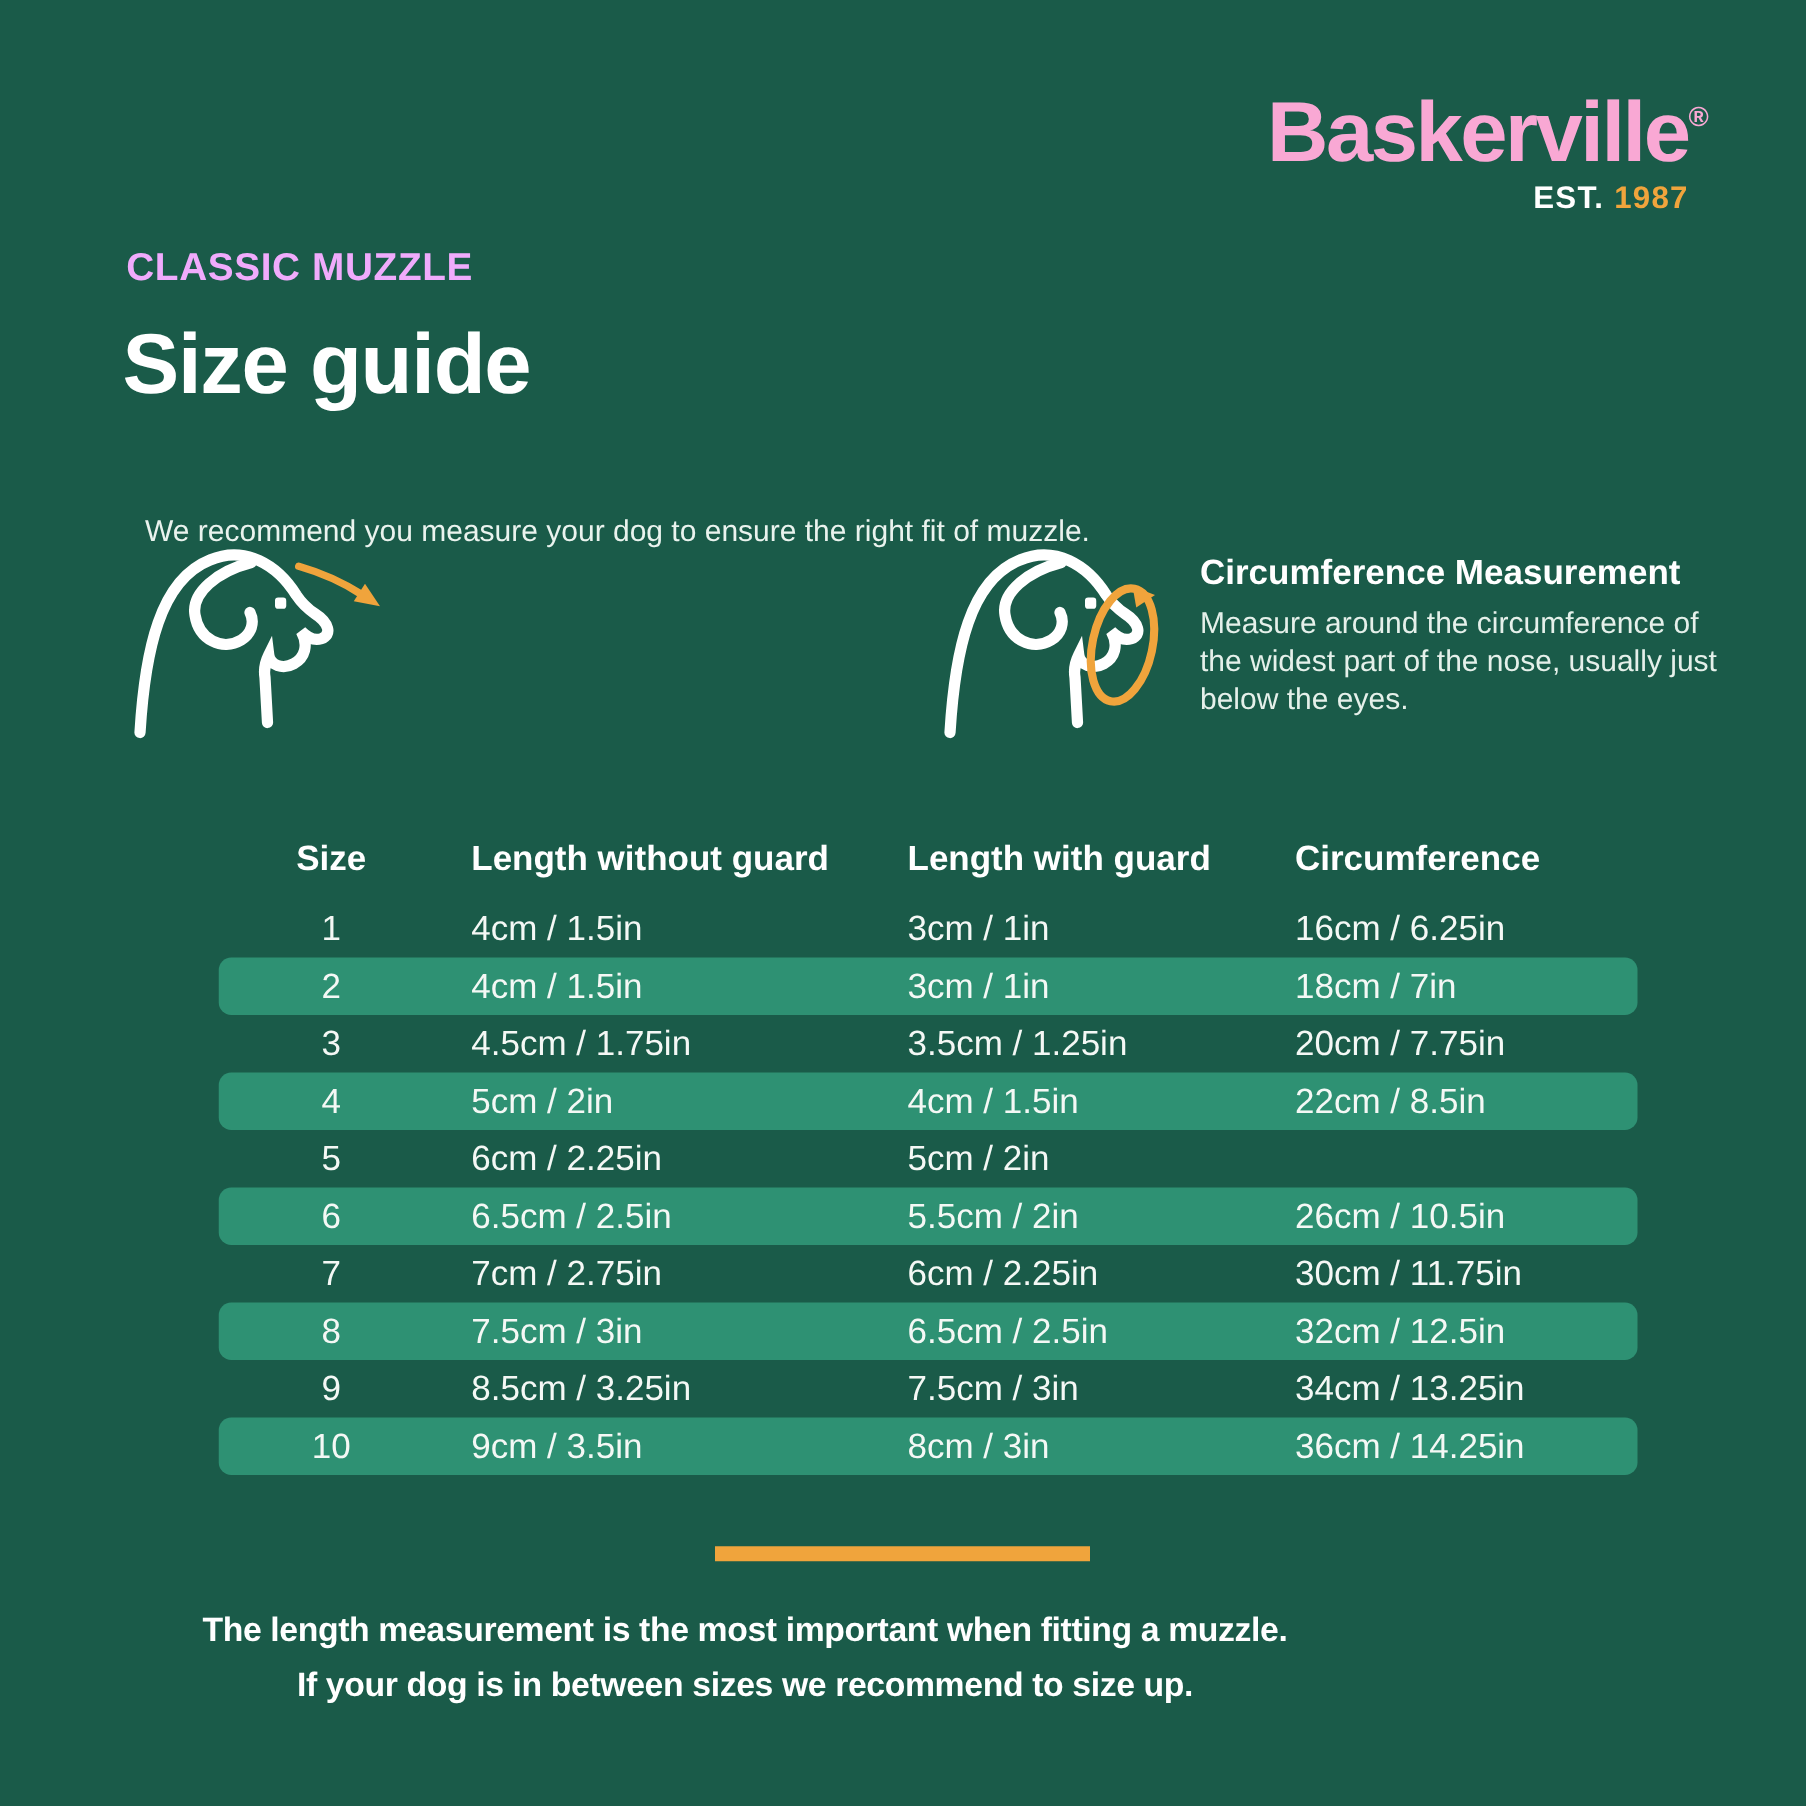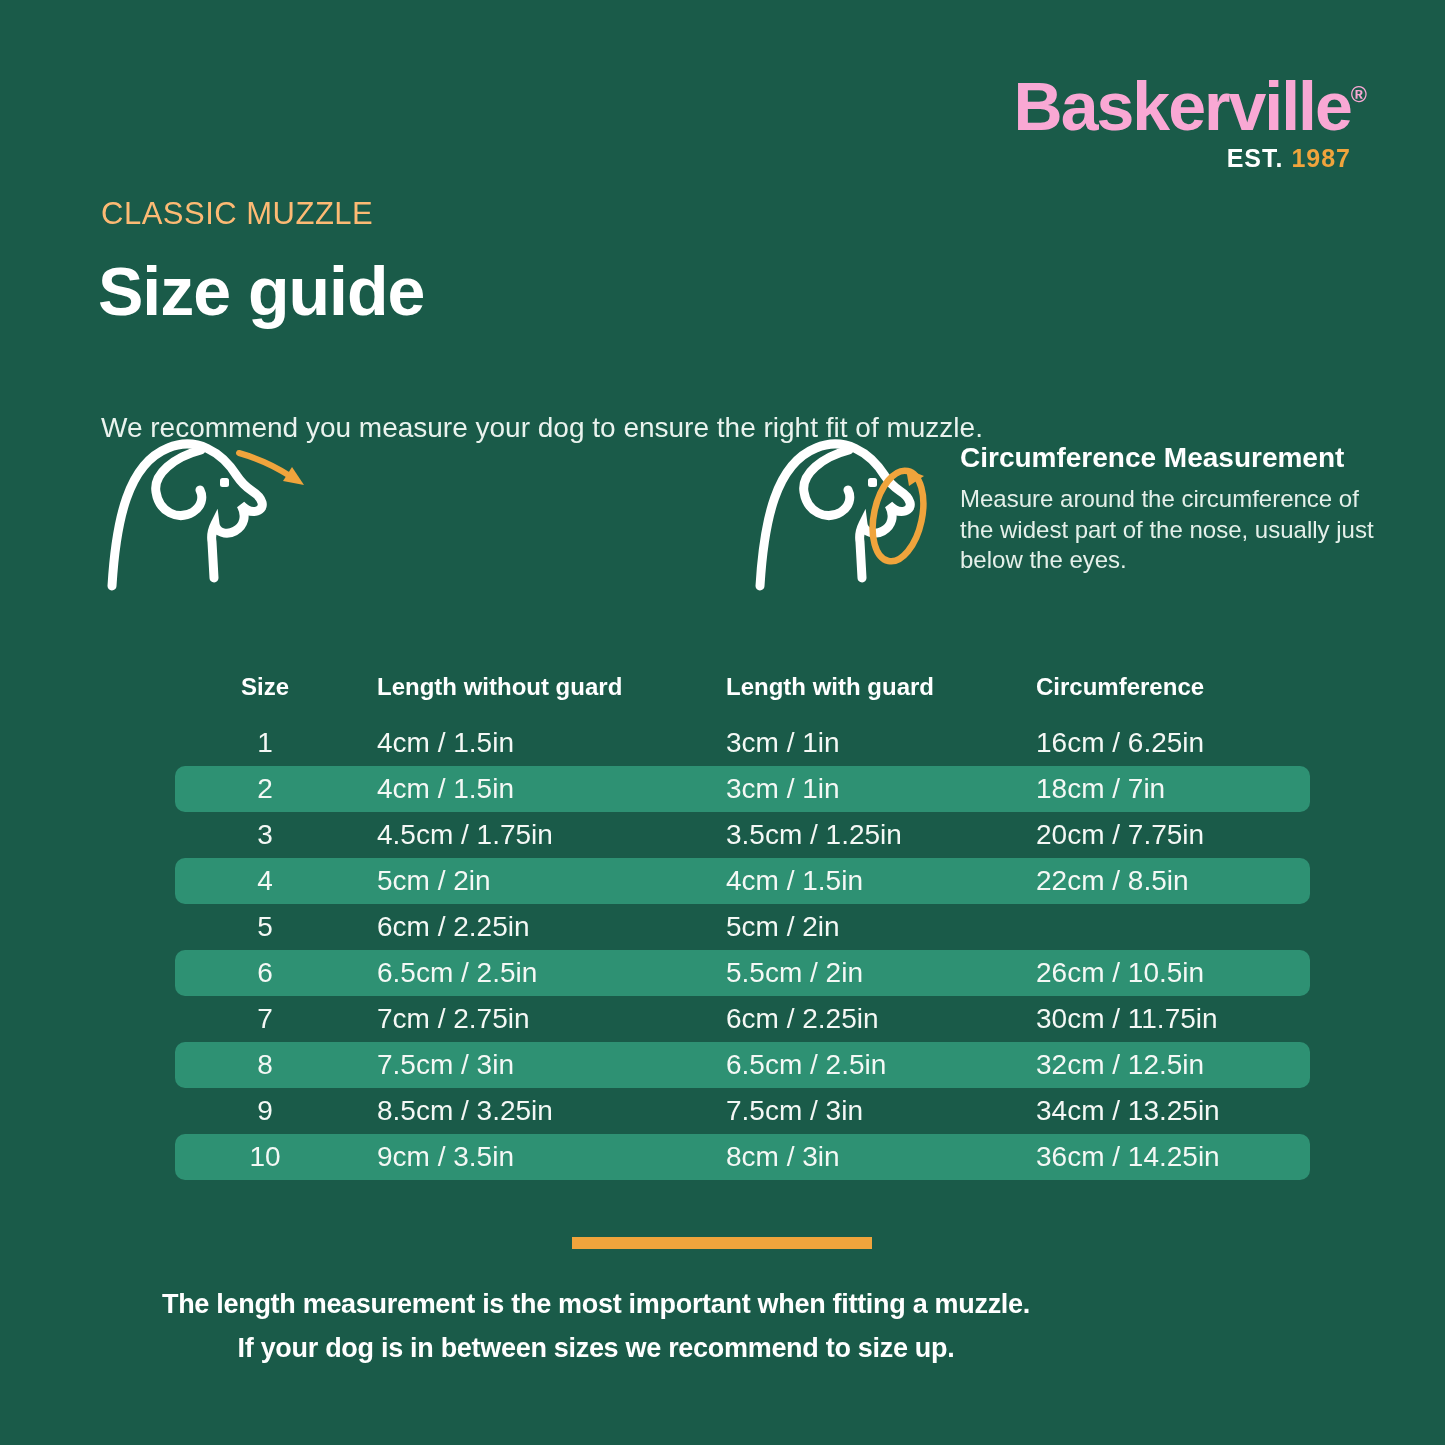--- a/index.html
+++ b/index.html
@@ -22,50 +22,50 @@
   }
   .logo-reg{ font-size:22px; vertical-align:28px; letter-spacing:0; }
   .logo-est{
     margin-top:4px; margin-right:16px;
     font-size:25px; font-weight:bold; letter-spacing:1px;
   }
   .logo-est .year{ color:#F0A43C; }
   
   .eyebrow{
     position:absolute; left:101px; top:196px;
-    color:#fdba74; font-size:31px; font-weight:normal; letter-spacing:0.5px;
+    color:#f0abfc; font-size:31px; font-weight:bold; letter-spacing:0.5px;
   }
   .title{
     position:absolute; left:98px; top:252px;
     font-size:68px; font-weight:bold; letter-spacing:-1px;
   }
   .subtitle{
-    position:absolute; left:101px; top:412px;
-    font-size:28px; color:#EAF3EE;
+    position:absolute; left:116px; top:412px;
+    font-size:24px; color:#EAF3EE;
   }
   
   .measure-icon{ position:absolute; }
   .measure-icon.left{ left:104px; top:428px; }
   .measure-icon.right{ left:752px; top:428px; }
   .measure-text{ position:absolute; width:430px; }
   .measure-text.left{ left:317px; top:442px; }
   .measure-text.right{ left:960px; top:442px; }
   .measure-heading{ font-size:28px; font-weight:bold; margin:0 0 10px 0; }
   .measure-para{ font-size:24px; line-height:1.28; color:#E5F0EA; margin:0 0 18px 0; }
   
   .size-table{
     position:absolute; left:175px; top:665px; width:1135px;
   }
   .t-row{
     display:grid;
     grid-template-columns:180px 345px 310px 1fr;
     align-items:center;
   }
   .t-head{ height:44px; margin-bottom:11px; }
-  .t-head .cell{ font-size:24px; font-weight:bold; }
+  .t-head .cell{ font-size:28px; font-weight:bold; }
   .t-body .t-row{ height:46px; font-size:28px; color:#F4F8F5; }
   .t-body .t-row.hl{ background:#2E9173; border-radius:10px; }
   .cell.c-size{ text-align:center; }
   .cell.c-wo{ padding-left:22px; }
   .cell.c-w{ padding-left:26px; }
   .cell.c-circ{ padding-left:26px; }
   
   .footer-bar{
     position:absolute; left:572px; top:1237px;
     width:300px; height:12px; background:#F0A43C;

